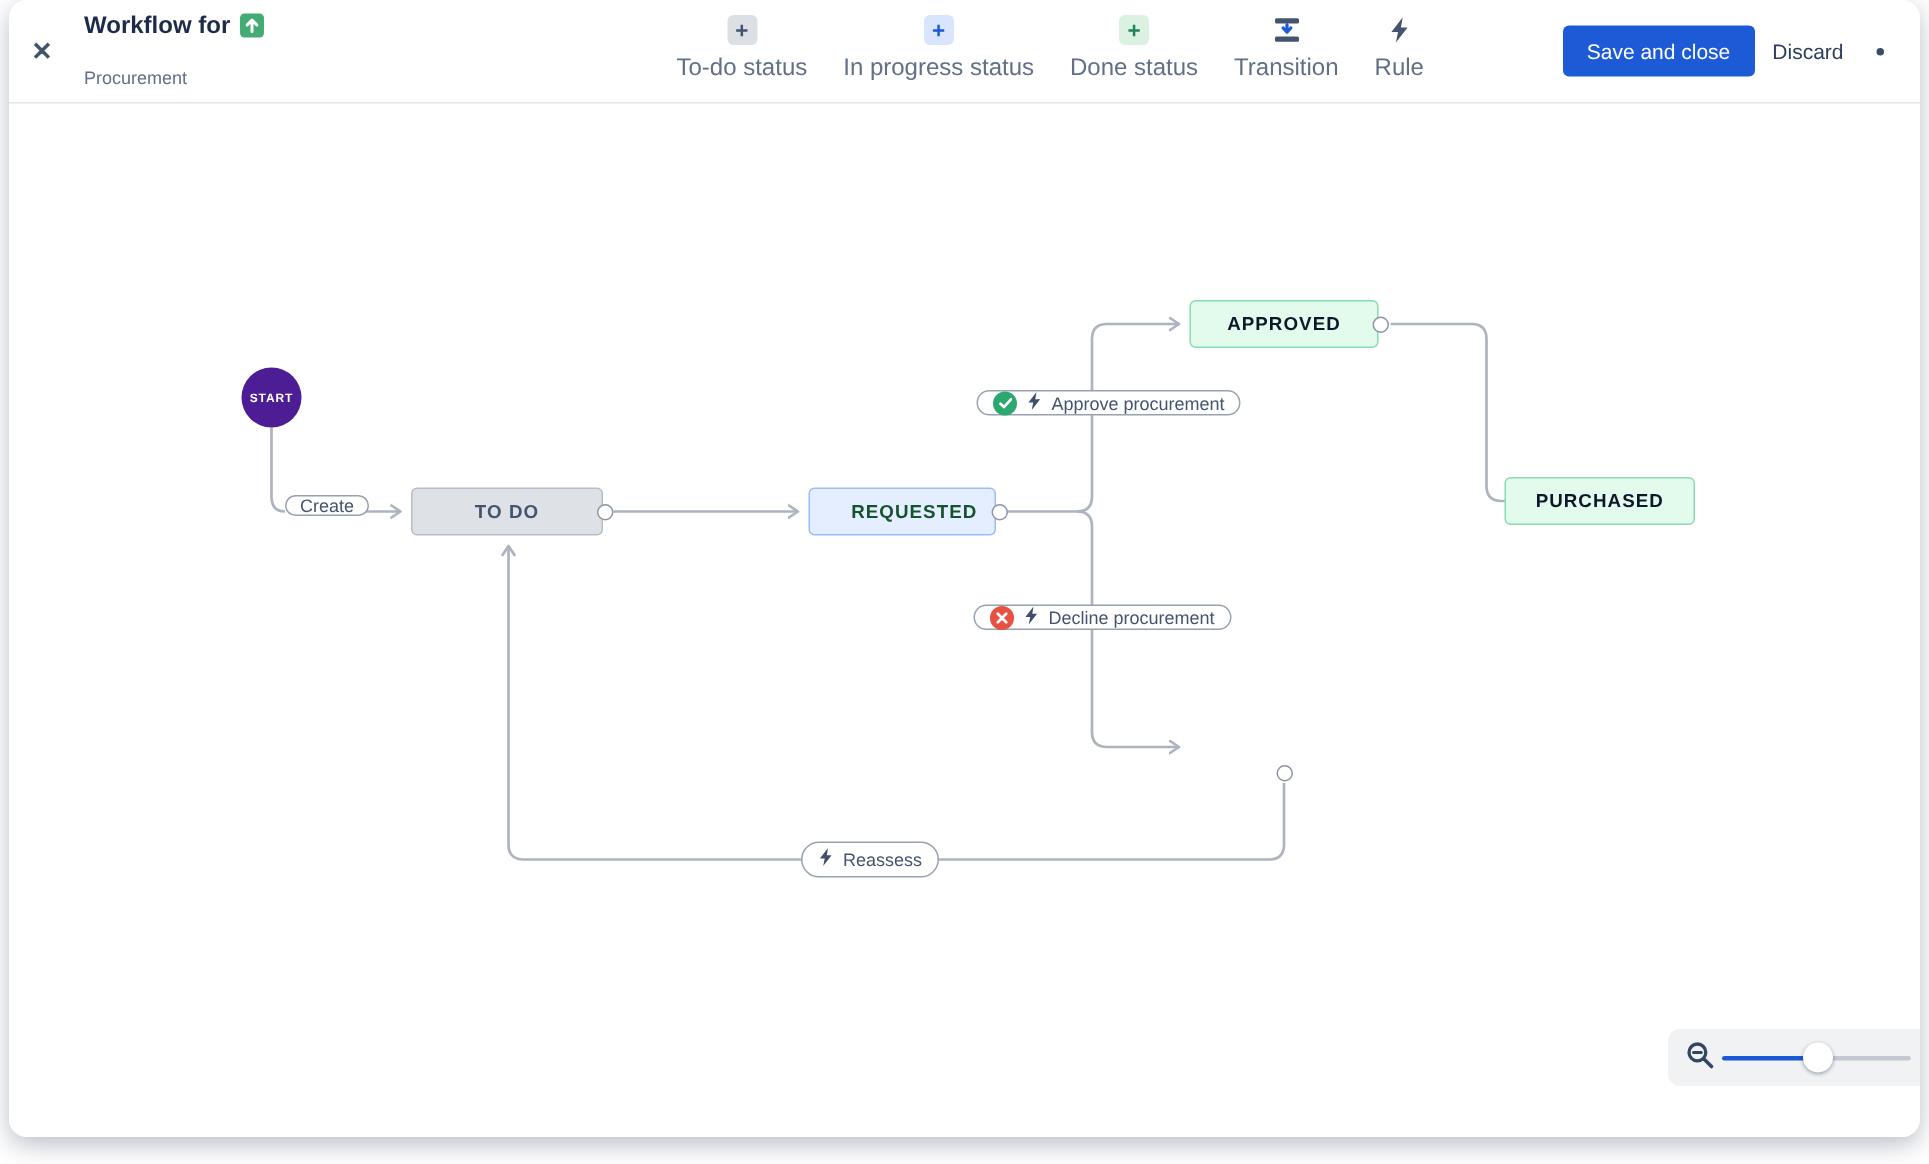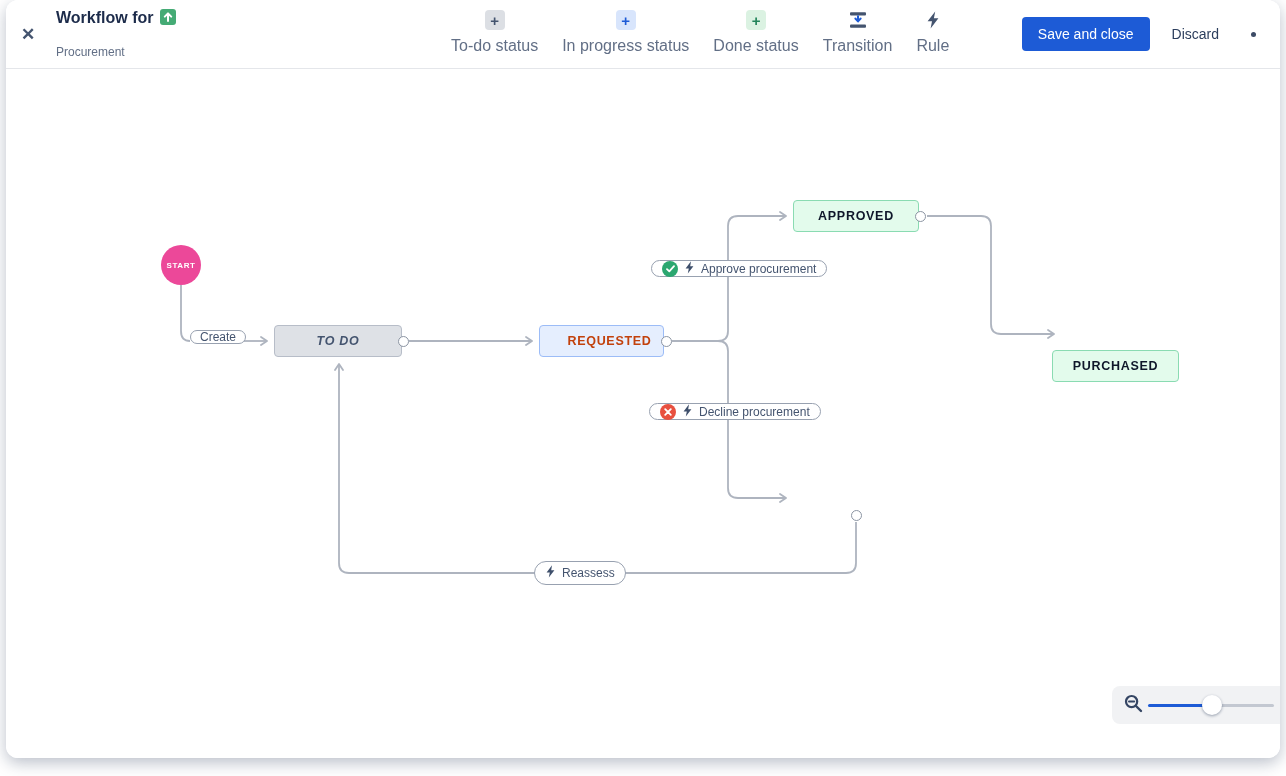--- a/index.html
+++ b/index.html
@@ -14,33 +14,33 @@
   .issue-icon{width:16px;height:16px;border-radius:3px;background:#45AB75;display:inline-flex;align-items:center;justify-content:center;}
   .subtitle{font-size:12px;color:#626F86;margin-top:18px;}
   .toolbar{position:absolute;left:445px;top:10px;display:flex;gap:24px;}
   .tool{display:flex;flex-direction:column;align-items:center;gap:7px;cursor:pointer;border:none;background:none;padding:0;}
   .tool-icon{width:20px;height:20px;border-radius:4px;display:flex;align-items:center;justify-content:center;font-size:15px;font-weight:700;line-height:1;}
   .tool-icon.plain{background:transparent;}
   .tool-label{font-size:16px;color:#626F86;white-space:nowrap;}
   .tool.todo  .tool-icon{background:#DCDFE4;color:#44546F;}
   .tool.inprog .tool-icon{background:#D8E5FC;color:#1D5BD6;}
   .tool.done  .tool-icon{background:#DBF2E2;color:#22845A;}
-  .actions{position:absolute;right:16px;top:0;height:68px;display:flex;align-items:center;gap:10px;}
+  .actions{position:absolute;right:16px;top:0;height:68px;display:flex;align-items:center;}
   .btn-primary{background:#1D5BD6;color:#fff;border:none;border-radius:4px;height:34px;padding:0 16px;font-size:14px;font-weight:500;cursor:pointer;font-family:inherit;}
   .btn-subtle{background:none;border:none;color:#2C3E5D;font-size:14px;font-weight:500;padding:0 12px;cursor:pointer;font-family:inherit;}
   .dot{width:5px;height:5px;border-radius:50%;background:#3C4B66;margin:0 8px 0 10px;}
 
   
   .canvas{position:absolute;top:68px;left:0;right:0;bottom:0;background:#fff;}
   .edges{position:absolute;top:0;left:0;z-index:1;}
   .node,.pill,.port,.start-node{position:absolute;box-sizing:border-box;}
-  .start-node{left:155px;top:177px;width:40px;height:40px;border-radius:50%;background:#ec4899;color:#fff;display:flex;align-items:center;justify-content:center;font-size:8px;font-weight:700;letter-spacing:.6px;z-index:2;cursor:pointer;}
+  .start-node{left:155px;top:177px;width:40px;height:40px;border-radius:50%;background:#4c1d95;color:#fff;display:flex;align-items:center;justify-content:center;font-size:8px;font-weight:700;letter-spacing:.6px;z-index:2;cursor:pointer;}
   .node{height:32px;display:flex;align-items:center;justify-content:center;border-radius:4px;border:1.5px solid;font-size:12.5px;font-weight:700;letter-spacing:.7px;z-index:2;cursor:pointer;}
   .node.todo{background:#DEE1E6;border-color:#B7BDC8;color:#44546F;}
-  .node.inprogress{background:#E5EEFE;border-color:#9CBCF7;color:#c2410c;padding-left:16px;}
+  .node.inprogress{background:#E5EEFE;border-color:#9CBCF7;color:#14532d;padding-left:16px;}
   .node.done{background:#E3FBEC;border-color:#8ADBB2;color:#0f172a;}
   .pill{display:flex;align-items:center;gap:6px;background:#fff;border:1.6px solid #98A1B0;border-radius:13px;color:#44546F;font-size:12px;font-weight:500;padding:0 10px;height:17px;z-index:2;cursor:pointer;white-space:nowrap;}
   .pill .badge{width:16px;height:16px;border-radius:50%;display:flex;align-items:center;justify-content:center;flex:0 0 auto;}
   .badge.ok{background:#2BA770;}
   .badge.no{background:#E8503F;}
   .port{width:11px;height:11px;border-radius:50%;background:#fff;border:1.8px solid #8C95A3;z-index:3;cursor:pointer;}
 
   
   .zoom-panel{position:absolute;left:1106px;top:618px;width:176px;height:38px;background:#F1F2F4;border-radius:8px;display:flex;align-items:center;z-index:5;}
   .zoom-out-btn{width:34px;height:38px;border:none;background:none;display:flex;align-items:center;justify-content:center;cursor:pointer;padding:0 0 0 8px;}
@@ -124,24 +124,24 @@
         <path d="M403,273 H526" marker-end="url(#arr)"></path>
         <path d="M666,273 H712 Q722,273 722,263 V158 Q722,148 732,148 H780" marker-end="url(#arr)"></path>
         <path d="M712,273 Q722,273 722,283 V420 Q722,430 732,430 H780" marker-end="url(#arr)"></path>
         <path d="M921,148 H975 Q985,148 985,158 V256 Q985,266 995,266 H1048" marker-end="url(#arr)"></path>
         <path d="M850,454 V495 Q850,505 840,505 H343 Q333,505 333,495 V296" marker-end="url(#arr)"></path>
       </g>
     </svg>
 
     <div class="start-node">START</div>
 
-    <div class="node todo" style="left:268px;top:257px;width:128px;font-style:italic;">TO DO</div>
+    <div class="node todo" style="left:268px;top:257px;width:128px;">TO DO</div>
     <div class="node inprogress" style="left:533px;top:257px;width:125px;">REQUESTED</div>
     <div class="node done" style="left:787px;top:132px;width:126px;">APPROVED</div>
-    <div class="node done" style="left:1046px;top:250px;width:127px;margin-top:32px;">PURCHASED</div>
+    <div class="node done" style="left:997px;top:250px;width:127px;">PURCHASED</div>
 
     <div class="port" style="left:392px;top:268px;"></div>
     <div class="port" style="left:655px;top:268px;"></div>
     <div class="port" style="left:909px;top:143px;"></div>
     <div class="port" style="left:845px;top:442px;"></div>
 
     <div class="pill" style="left:184px;top:262px;height:14px;padding:0 9px;border-radius:11px;">
       <span>Create</span>
     </div>
 

